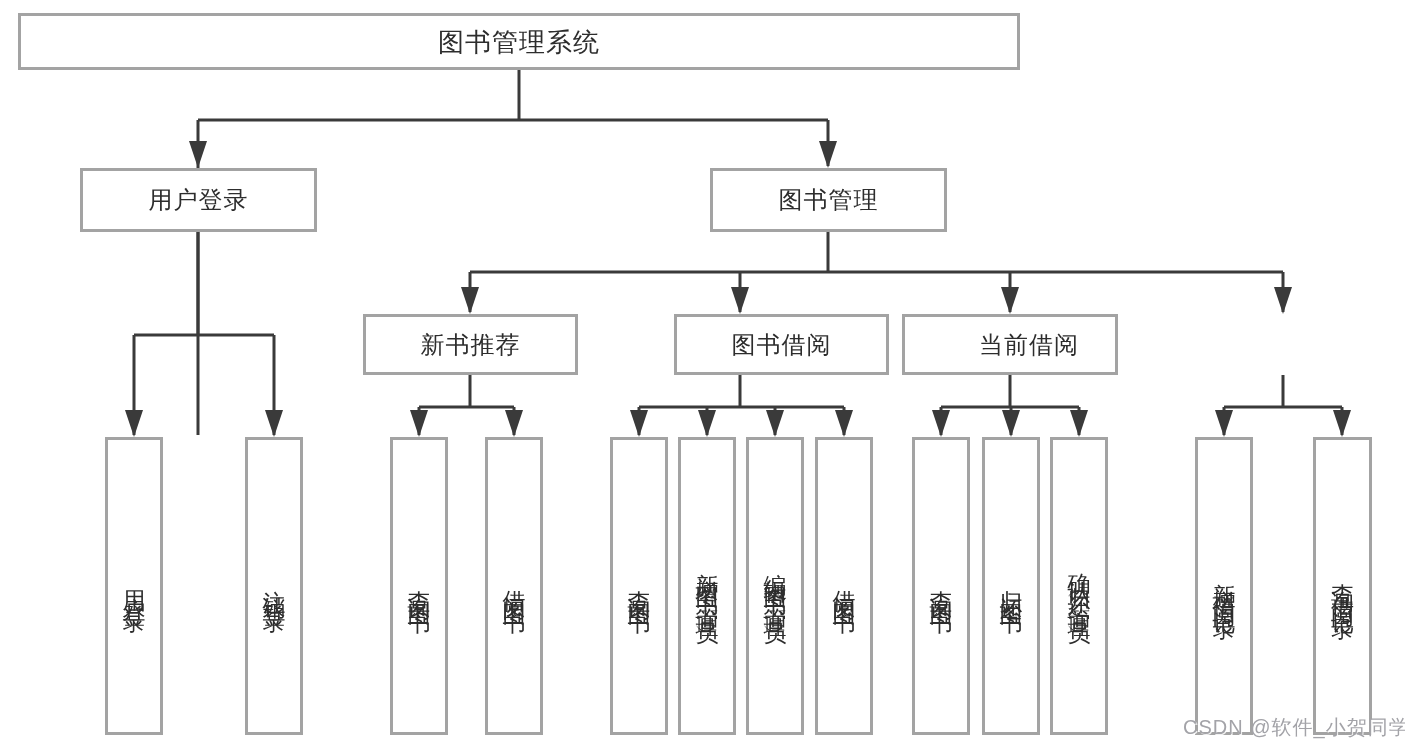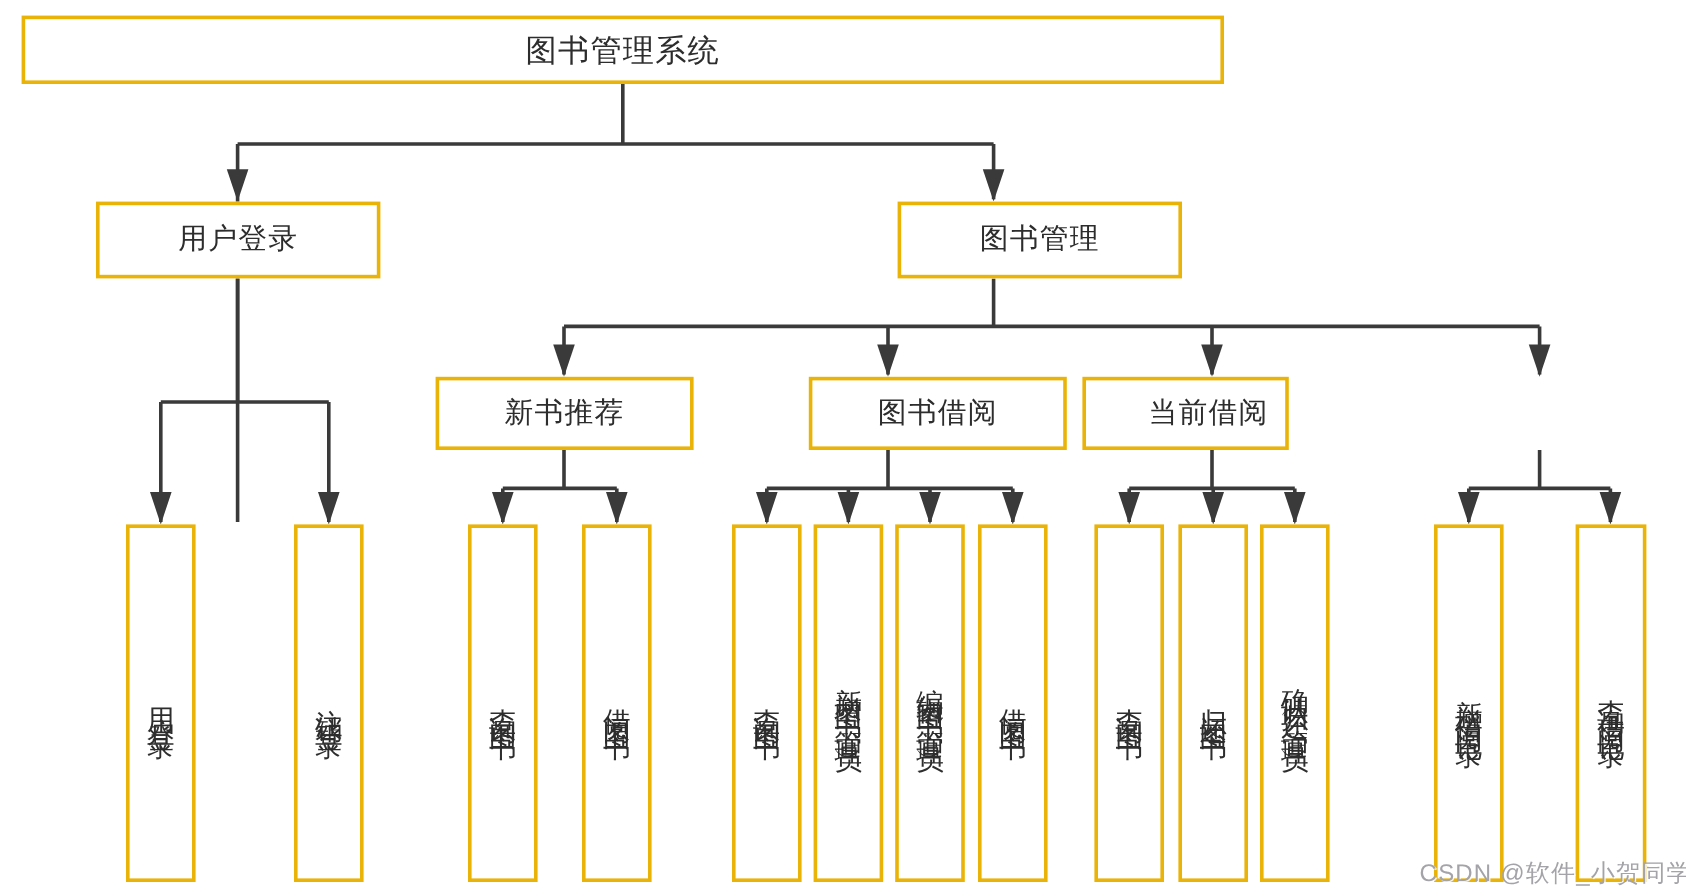--- a/index.html
+++ b/index.html
@@ -20,21 +20,21 @@
     left: 0;
     top: 0;
     width: 1405px;
     height: 747px;
     pointer-events: none;
   }
   .box {
     position: absolute;
     box-sizing: border-box;
     background: #ffffff;
-    border: 3px solid #eab308;
+    border: 3px solid #a3a3a3;
     display: flex;
     align-items: center;
     justify-content: center;
     color: #2d2d2d;
     font-size: 24px;
     letter-spacing: 1px;
     white-space: nowrap;
     line-height: 1;
   }
   .box.root {
@@ -94,25 +94,25 @@
         <path d="M 1011 437 L 1002 410 L 1020 410 Z"></path>
         <path d="M 1079 437 L 1070 410 L 1088 410 Z"></path>
         <path d="M 1224 437 L 1215 410 L 1233 410 Z"></path>
         <path d="M 1342 437 L 1333 410 L 1351 410 Z"></path>
       </g>
   </svg>
 
   <div class="box root" style="left:18px; top:13px; width:1002px; height:57px;">图书管理系统</div>
 
   <div class="box" style="left:80px; top:168px; width:237px; height:64px;">用户登录</div>
-  <div class="box" style="left:710px; top:168px; width:237px; height:64px;margin-left:38px;">图书管理</div>
+  <div class="box" style="left:710px; top:168px; width:237px; height:64px;">图书管理</div>
 
   <div class="box" style="left:363px; top:314px; width:215px; height:61px;">新书推荐</div>
   <div class="box" style="left:632px; top:314px; width:215px; height:61px;margin-left:42px;">图书借阅</div>
-  <div class="box" style="left:902px; top:314px; width:172px; height:61px;padding-left:38px;">当前借阅</div>
+  <div class="box" style="left:902px; top:314px; width:216px; height:61px;padding-left:38px;">当前借阅</div>
 
   <div class="box vbox" style="left:105px; top:437px; width:58px; height:298px;">
     <span class="vtext">用户登录</span>
   </div>
   <div class="box vbox" style="left:245px; top:437px; width:58px; height:298px;">
     <span class="vtext">注销登录</span>
   </div>
   <div class="box vbox" style="left:390px; top:437px; width:58px; height:298px;">
     <span class="vtext">查询图书</span>
   </div>

